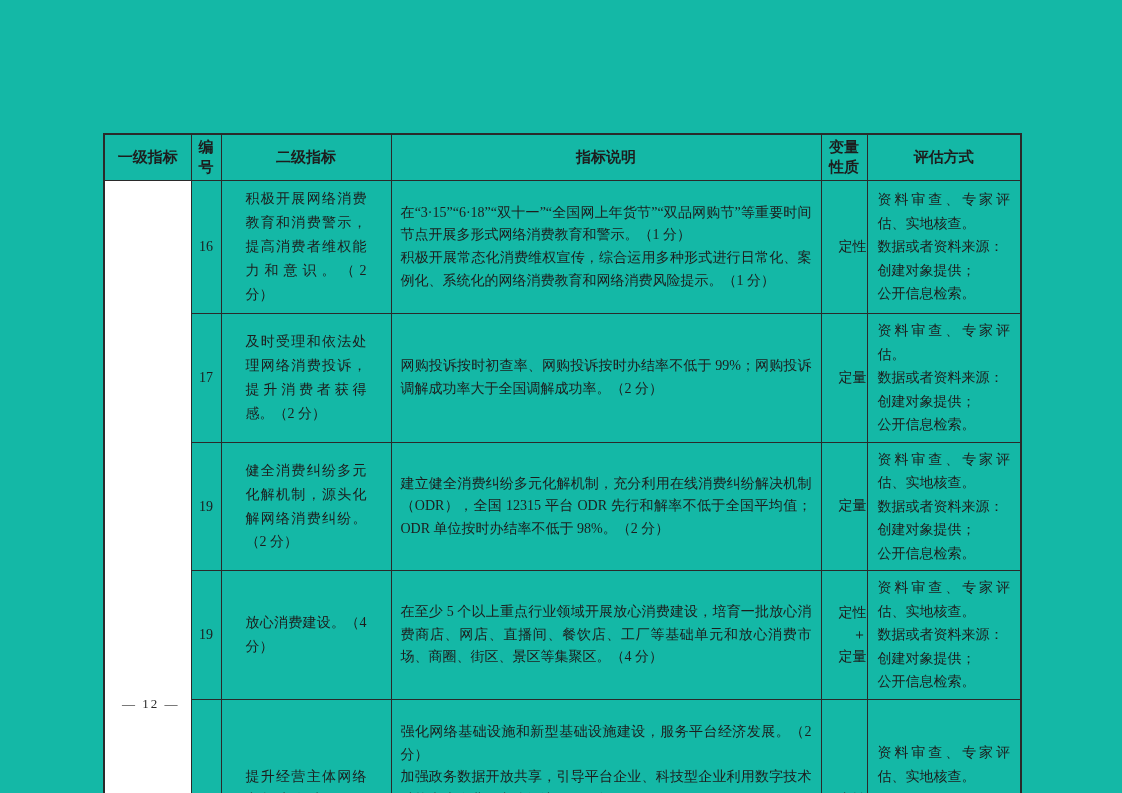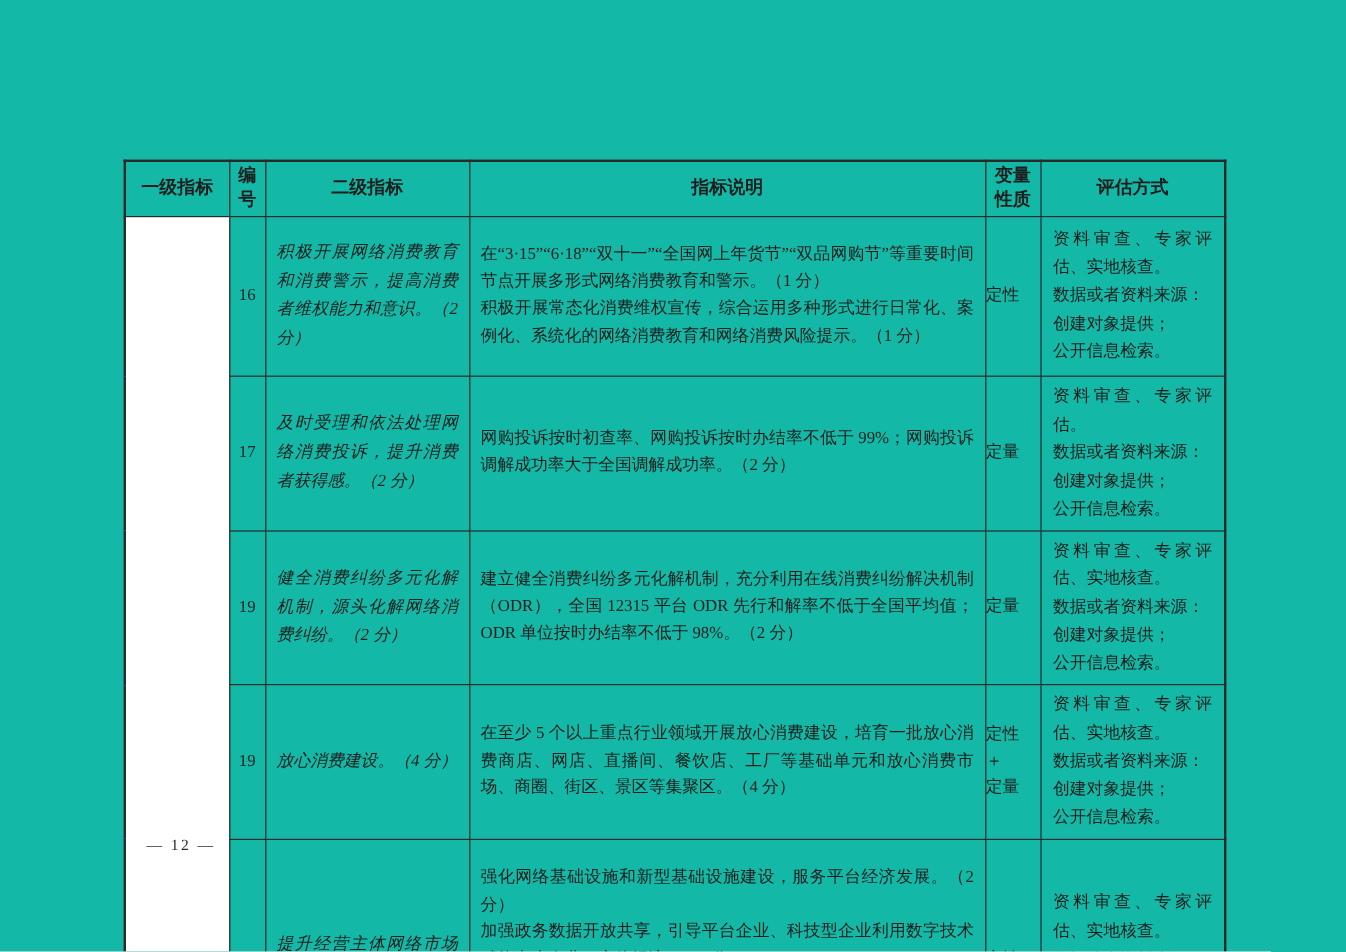--- a/index.html
+++ b/index.html
@@ -35,33 +35,32 @@
     padding: 2px 3px;
     font-size: 15px;
   }
   .cell-first { background: #ffffff; }
   .cell-num {
     text-align: center;
     font-size: 14px;
   }
   .cell-secondary {
     text-align: justify;
-    padding: 6px 9px;
+    padding: 6px 24px;
     line-height: 1.7;
     white-space: pre-line;
-    font-style: italic;
   }
   .cell-desc {
     text-align: justify;
     padding: 21px 9px;
     line-height: 1.62;
     white-space: pre-line;
   }
   .cell-nature {
-    text-align: left;
+    text-align: right;
     white-space: pre-line;
     line-height: 1.6;
   }
   .cell-eval {
     text-align: justify;
     padding: 5px 10px;
     line-height: 1.68;
     white-space: pre-line;
     margin-left: 32px;
   }

